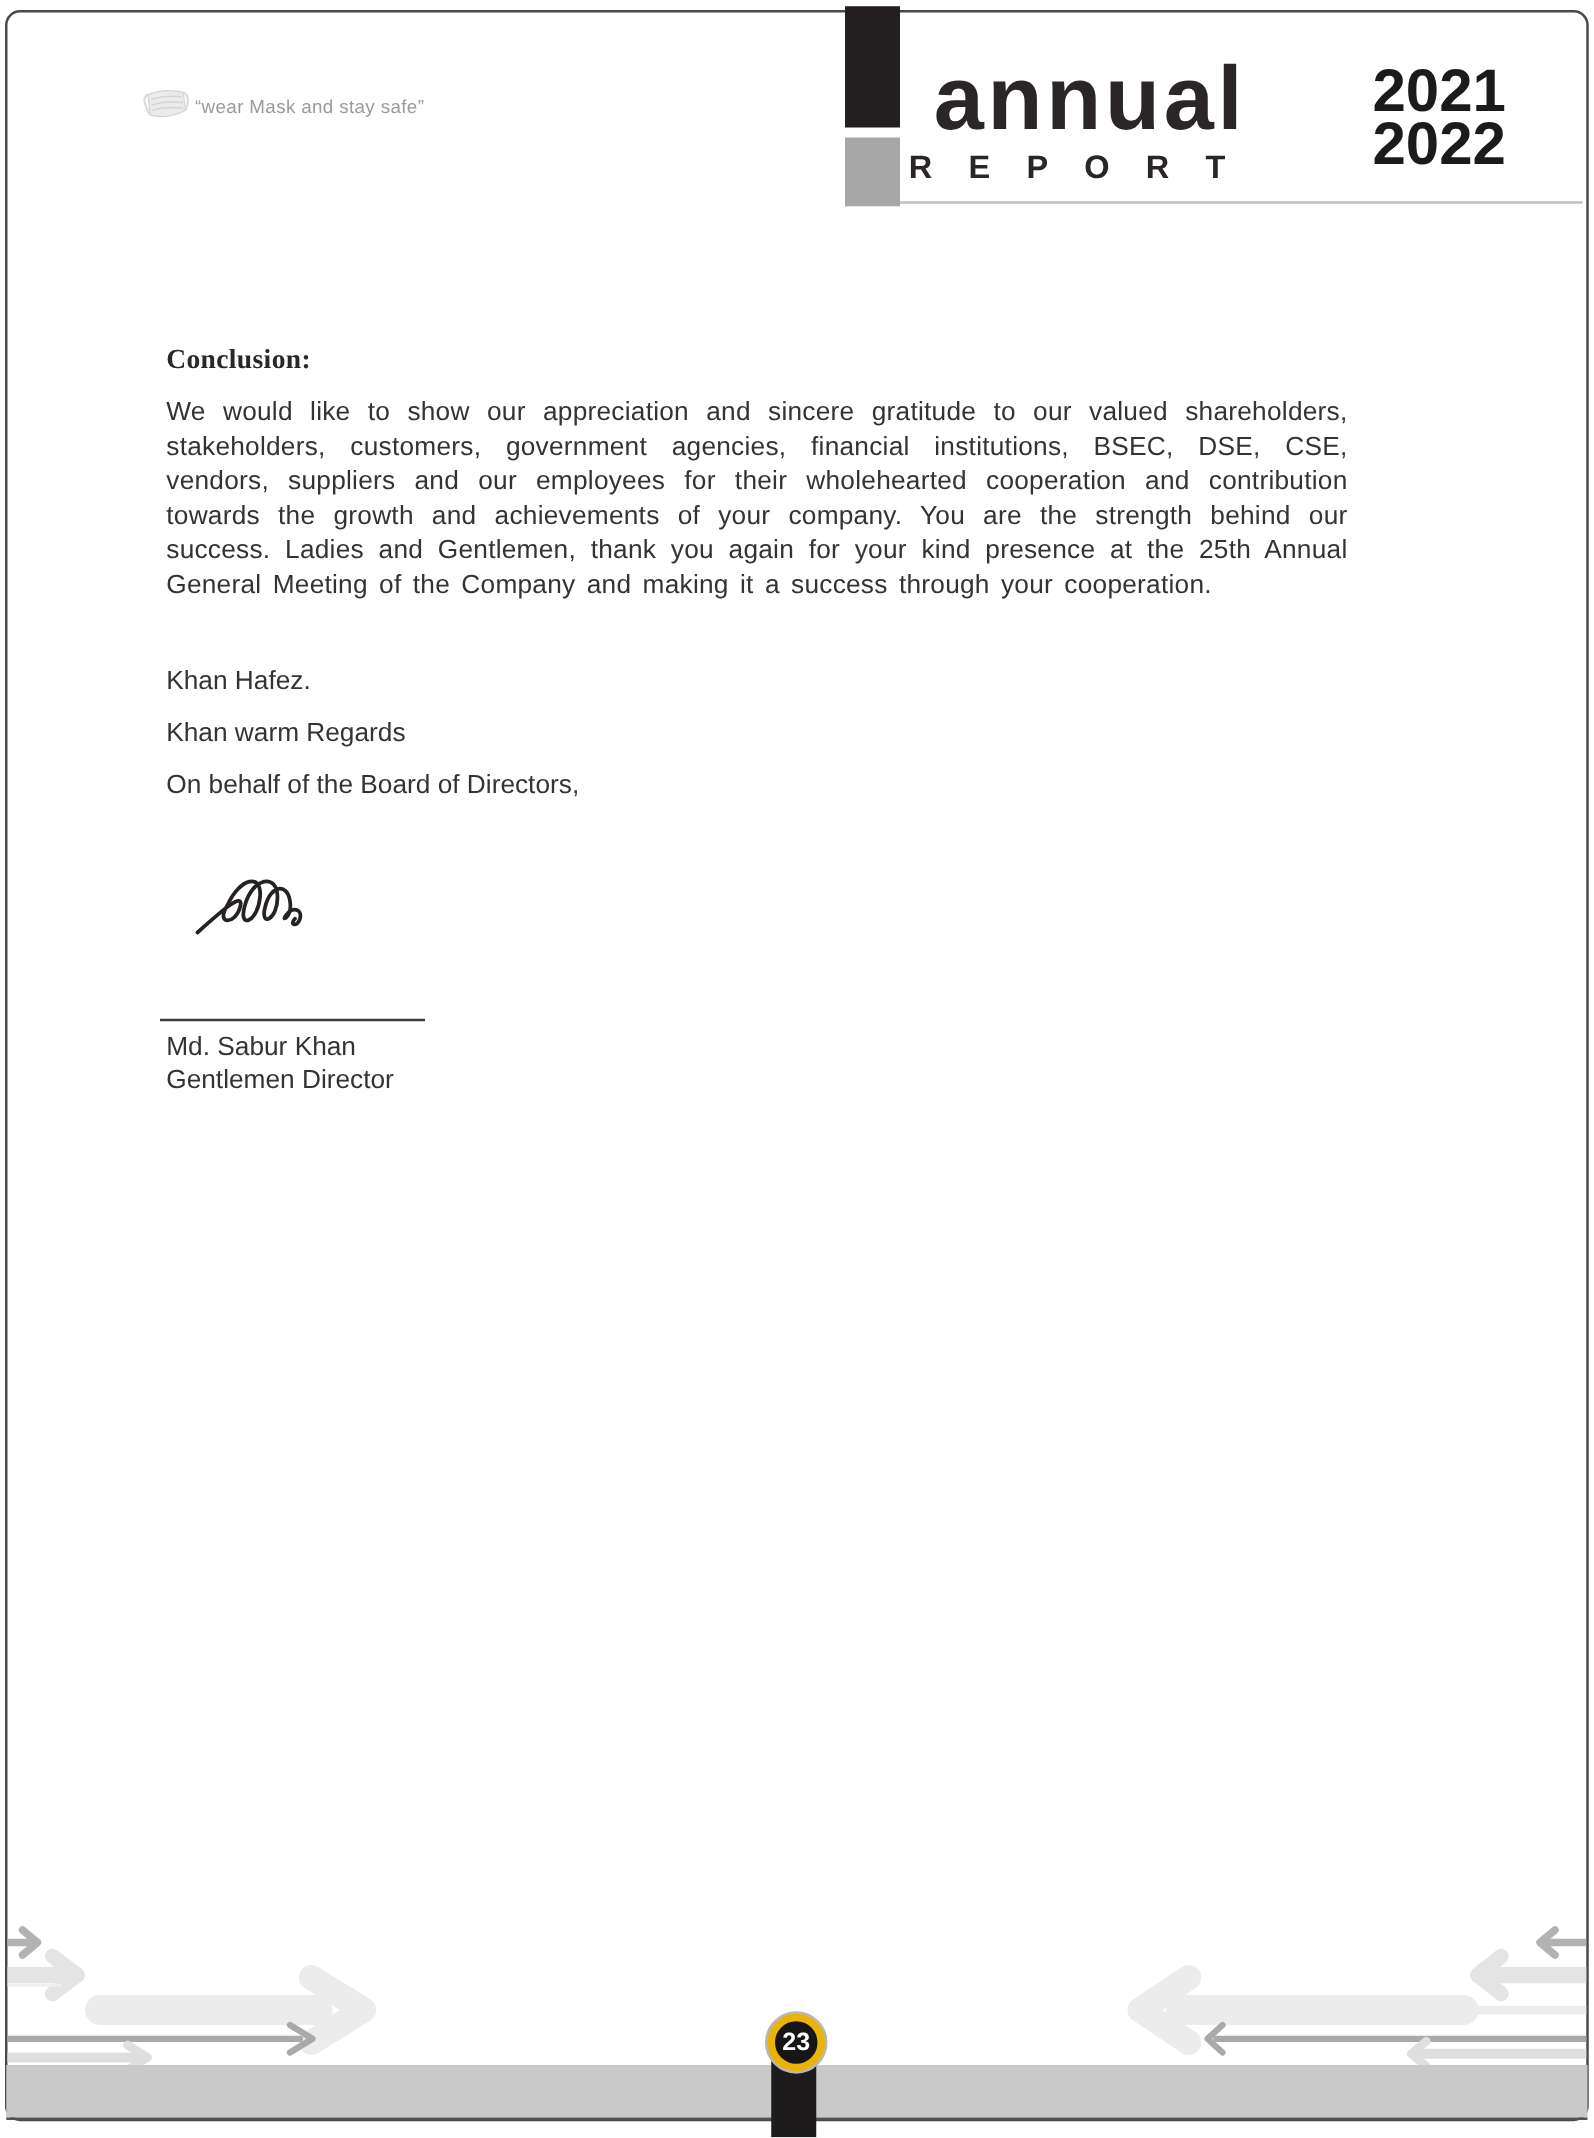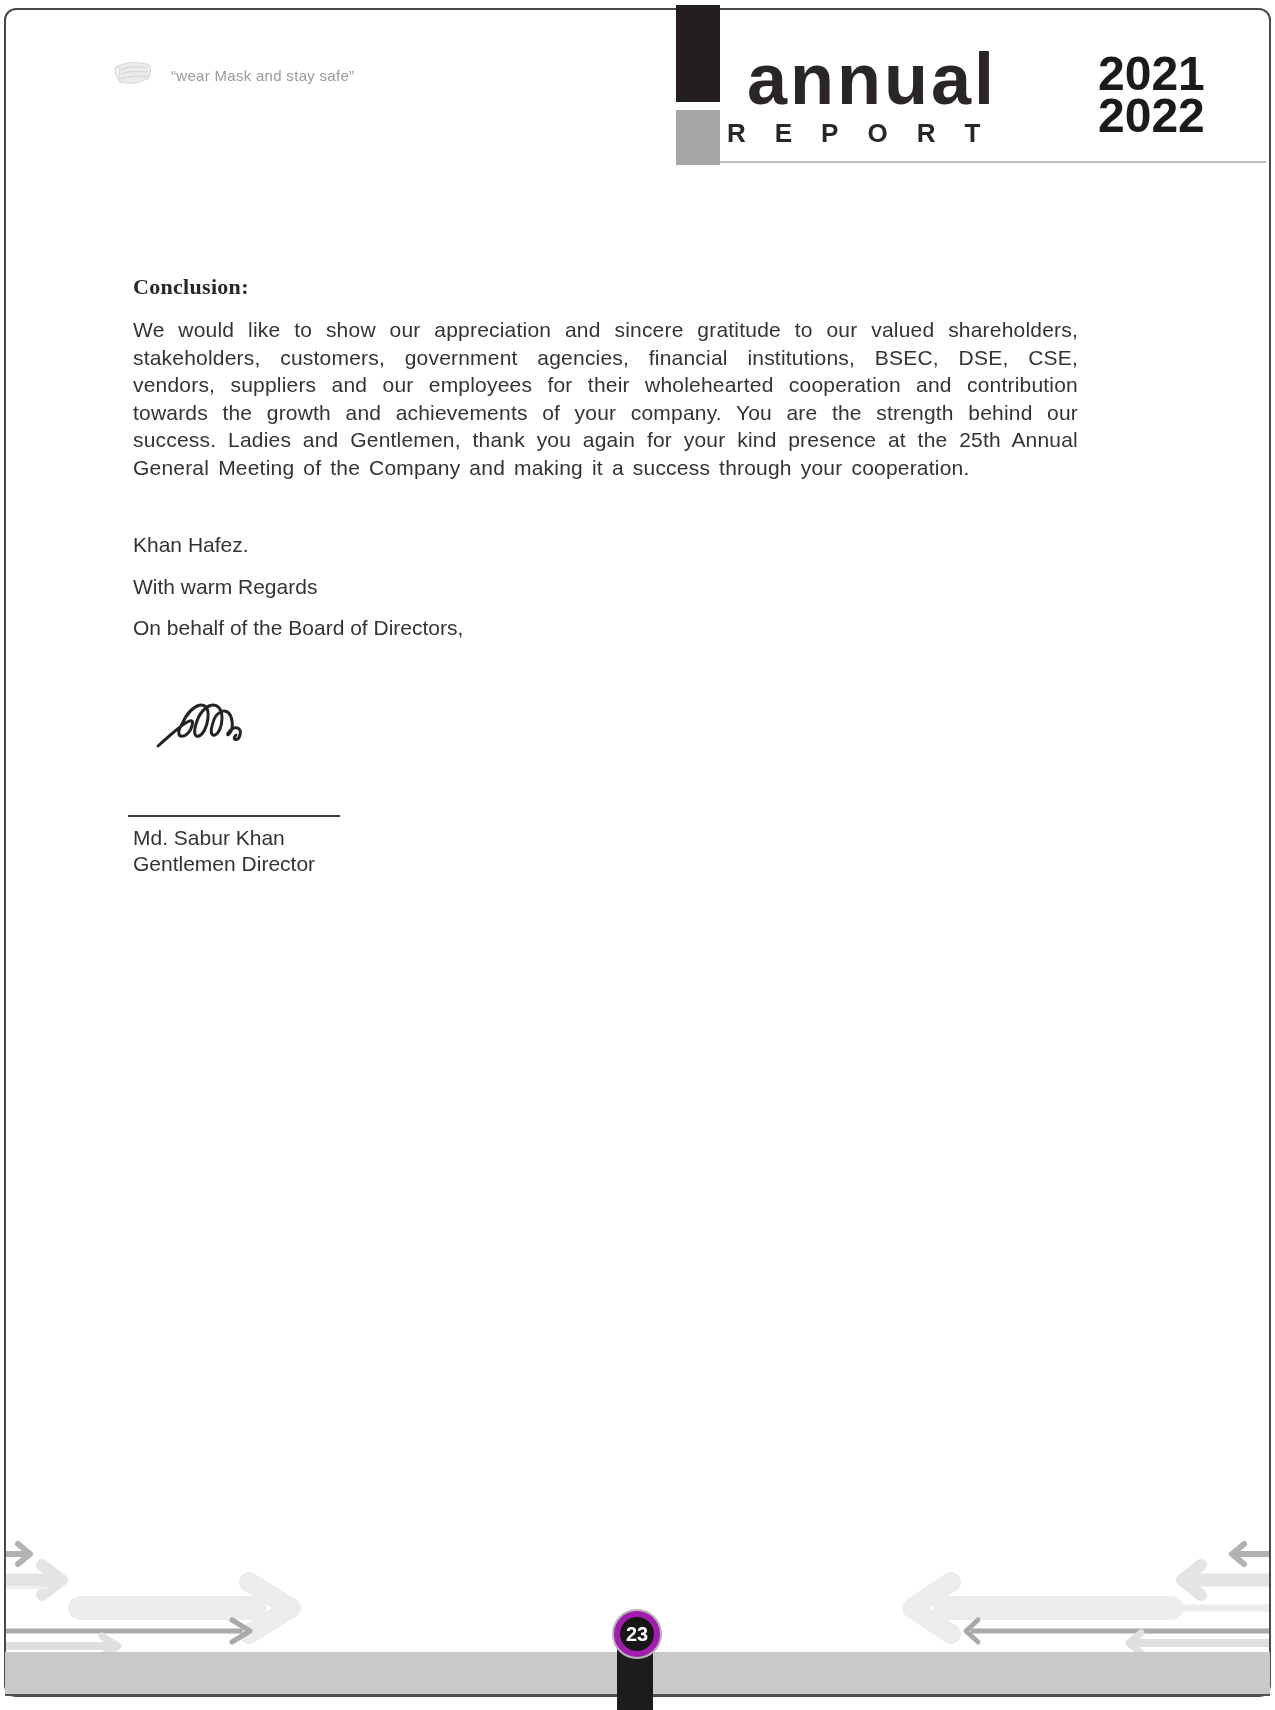--- a/index.html
+++ b/index.html
@@ -4,21 +4,21 @@
 <style>
   html,body{margin:0;padding:0;background:#fff;}
   #page{
     position:relative;width:1275px;height:1710px;background:#ffffff;overflow:hidden;
     font-family:"Liberation Sans",sans-serif;color:#332e2f;
   }
   
   .frame{position:absolute;left:4px;top:8px;right:4px;bottom:13px;
     border:2px solid #4a4a4a;border-radius:12px;z-index:1;}
   
-  .mask-wrap{position:absolute;left:112px;top:56px;display:flex;align-items:center;gap:19px;z-index:2;}
+  .mask-wrap{position:absolute;left:112px;top:66px;display:flex;align-items:center;gap:4px;z-index:2;}
   .mask-note{font-size:15px;color:#9a9a9a;letter-spacing:.3px;}
   .logo-black{position:absolute;left:676px;top:5px;width:44px;height:97px;background:#231f20;z-index:5;}
   .logo-gray{position:absolute;left:676px;top:110px;width:44px;height:55px;background:#a7a7a7;z-index:5;}
   .logo-line{position:absolute;left:720px;top:161px;width:546px;height:2px;background:#c0c0c0;z-index:2;}
   .logo-annual{position:absolute;left:747px;top:42px;font-size:72px;line-height:74px;
     letter-spacing:3px;color:#2a2627;z-index:5;font-weight:700;}
   .logo-report{position:absolute;left:727px;top:118px;font-size:26px;font-weight:bold;
     letter-spacing:29px;color:#2a2627;z-index:5;white-space:nowrap;}
   .logo-years{position:absolute;left:1050px;top:53px;font-size:48px;font-weight:bold;
     line-height:42px;color:#1c1a1b;z-index:5;letter-spacing:0px;margin-left:48px;}
@@ -33,21 +33,21 @@
   .sig-line{position:absolute;left:128px;top:815px;width:212px;height:2px;background:#3c3c3c;}
   .sig-name{position:absolute;left:133px;top:825px;font-size:21px;line-height:26px;color:#363233;}
   .sig-title{position:absolute;left:133px;top:851px;font-size:21px;line-height:26px;color:#363233;}
   
   .arrows-left{position:absolute;left:6px;top:1538px;z-index:2;}
   .arrows-right{position:absolute;left:899px;top:1538px;z-index:2;}
   .band{position:absolute;left:5px;right:5px;top:1652px;height:42px;background:#c9c9c9;z-index:3;}
   .bottom-line{position:absolute;left:5px;right:5px;top:1694px;height:2px;background:#525252;z-index:4;}
   .black-bar{position:absolute;left:617px;top:1645px;width:36px;height:65px;background:#1d1b1b;z-index:5;}
   .page-circle{position:absolute;left:612px;top:1609px;width:46px;height:46px;border-radius:50%;
-    background:#a21caf;border:2px solid #b7b7b7;z-index:6;display:flex;align-items:center;justify-content:center;}
+    background:#eab308;border:2px solid #b7b7b7;z-index:6;display:flex;align-items:center;justify-content:center;}
   .page-circle .core{width:34px;height:34px;border-radius:50%;background:#171515;color:#ffffff;
     display:flex;align-items:center;justify-content:center;font-size:20px;font-weight:bold;}
 </style>
 </head>
 <body>
 
 <div id="page">
 
   <div class="frame"></div>
 
@@ -70,21 +70,21 @@
   <div class="logo-years">
     <div>2021</div>
     <div>2022</div>
   </div>
 
   <div class="content">
     <div class="heading">Conclusion:</div>
     <div class="para">We would like to show our appreciation and sincere gratitude to our valued shareholders, stakeholders, customers, government agencies, financial institutions, BSEC, DSE, CSE, vendors, suppliers and our employees for their wholehearted cooperation and contribution towards the growth and achievements of your company. You are the strength behind our success. Ladies and Gentlemen, thank you again for your kind presence at the 25th Annual General Meeting of the Company and making it a success through your cooperation.</div>
     <div class="closing">
       <div>Khan Hafez.</div>
-      <div>With warm Regards</div>
+      <div>Khan warm Regards</div>
       <div>On behalf of the Board of Directors,</div>
     </div>
   </div>
 
   <div class="sig-scribble">
     <svg width="130" height="60" viewBox="0 0 130 60">
       <path d="M6 52 C 26 34 44 18 40 32 C 36 46 20 46 30 30 C 40 8 58 4 56 24 C 54 44 38 50 44 30 C 50 8 70 4 70 24 C 70 42 56 48 60 32 C 64 14 78 12 80 27 C 82 40 72 44 77 38 C 82 31 90 33 88 41 C 86 48 79 46 84 41" fill="none" stroke="#262223" stroke-width="3" stroke-linecap="round"></path>
     </svg>
   </div>
   <div class="sig-line"></div>

